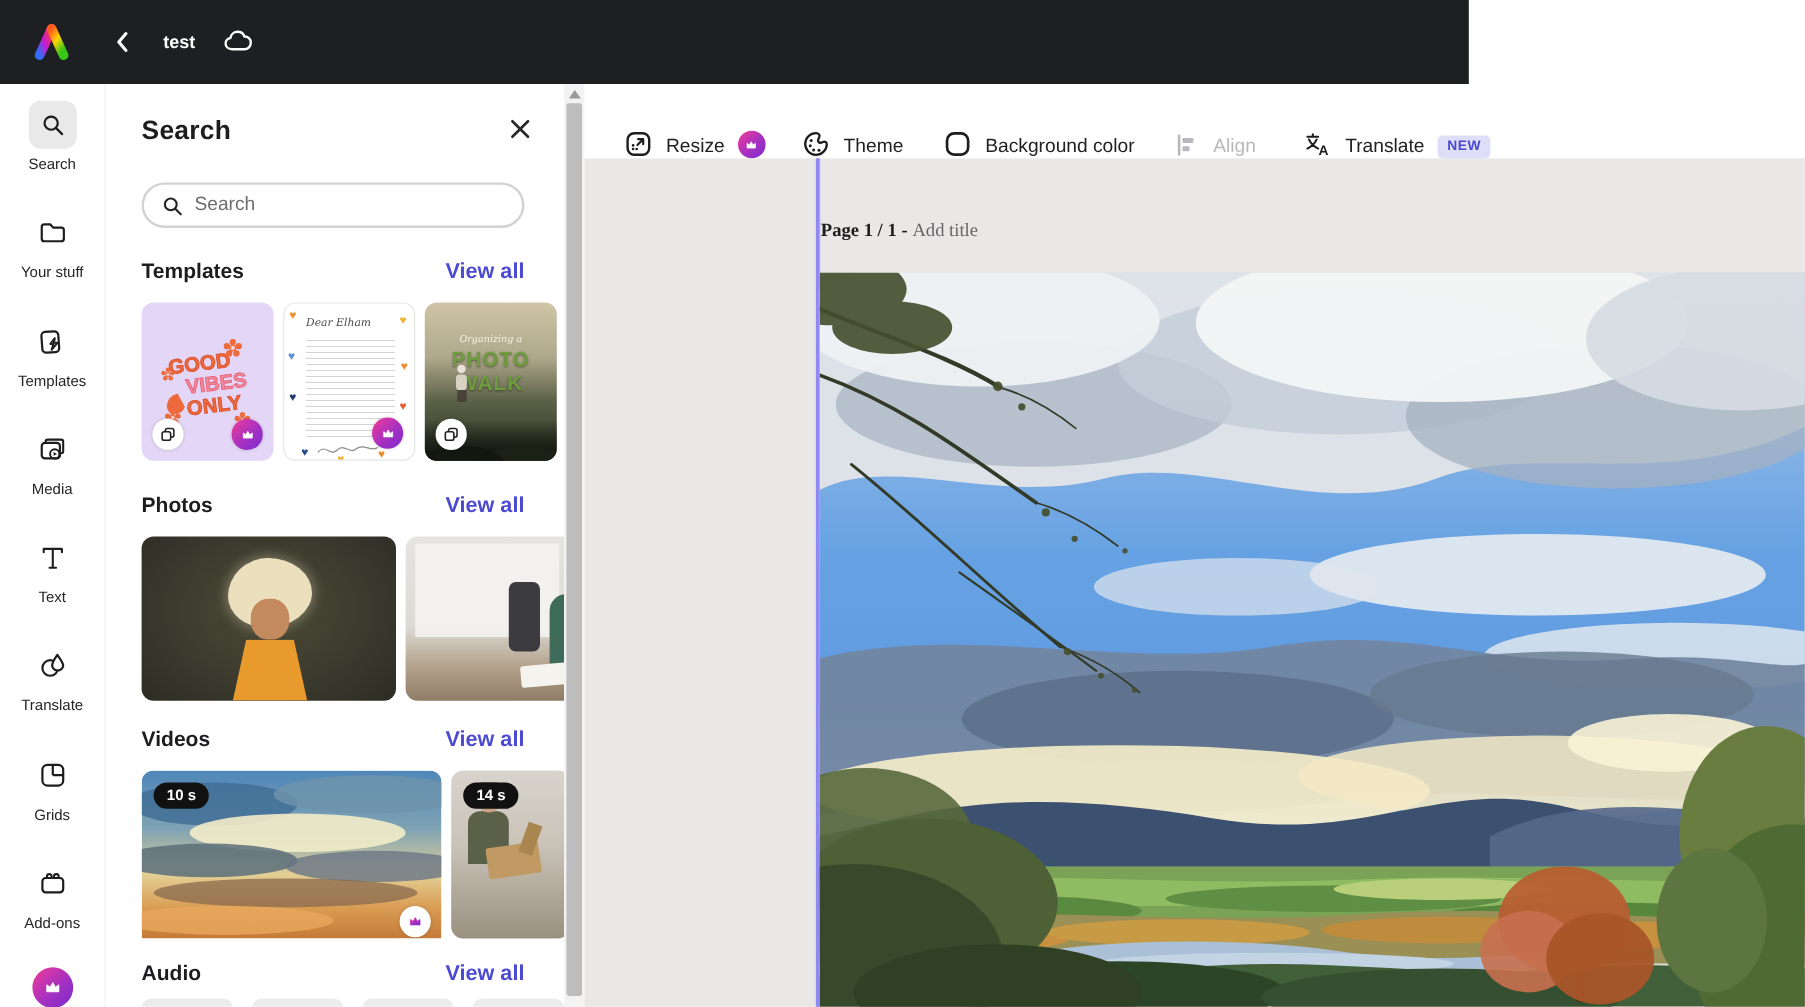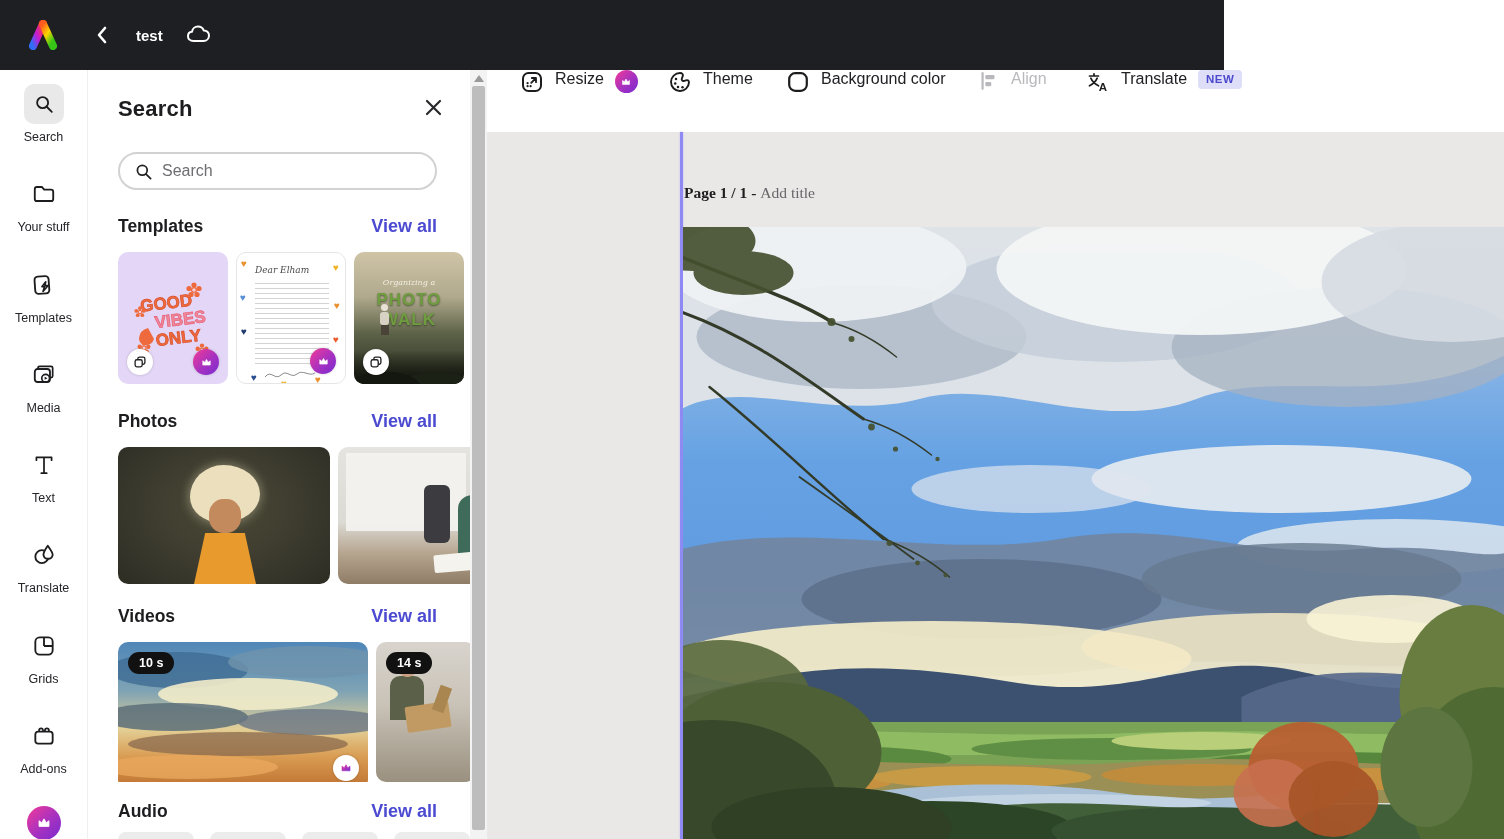--- a/index.html
+++ b/index.html
@@ -99,21 +99,21 @@
 
   
   .vscroll { position:absolute; left:470px; top:70px; width:17px; bottom:0; background:#f3f3f3; z-index:25; }
   .vscroll .arrow { position:absolute; left:3.5px; top:5px; width:0; height:0;
     border-left:5px solid transparent; border-right:5px solid transparent; border-bottom:7px solid #9a9a9a; }
   .vscroll .thumb { position:absolute; left:2px; top:16px; bottom:9px; width:13px; background:#bdbdbd; border-radius:2px; }
 
   
   .main { position:absolute; left:487px; top:70px; right:0; bottom:0; }
   .toolbar { position:absolute; left:0; top:0; right:0; height:62px; background:#fff; }
-  .tb-btn { position:absolute; top:0; height:62px; display:flex; align-items:flex-start; gap:11px; cursor:pointer; }
+  .tb-btn { position:absolute; top:0; height:62px; display:flex; align-items:flex-end; gap:11px; cursor:pointer; }
   .tb-btn .lbl { font-size:16px; color:#212125; white-space:nowrap; }
   .tb-btn.disabled { cursor:default; }
   .tb-btn.disabled .lbl { color:#b9b9bd; }
   .crown-mini { width:23px; height:23px; border-radius:50%;
     background:linear-gradient(135deg,#e5399f 10%,#a631c0 55%,#7a2bd0 100%);
     display:flex; align-items:center; justify-content:center; }
   .new-badge { background:#dedef9; color:#4c49cf; font-size:11.5px; font-weight:700; letter-spacing:.4px;
     padding:3px 8px 4px; border-radius:4px; }
 
   .canvas { position:absolute; left:0; top:62px; right:0; bottom:0; background:#e9e8e6; }

